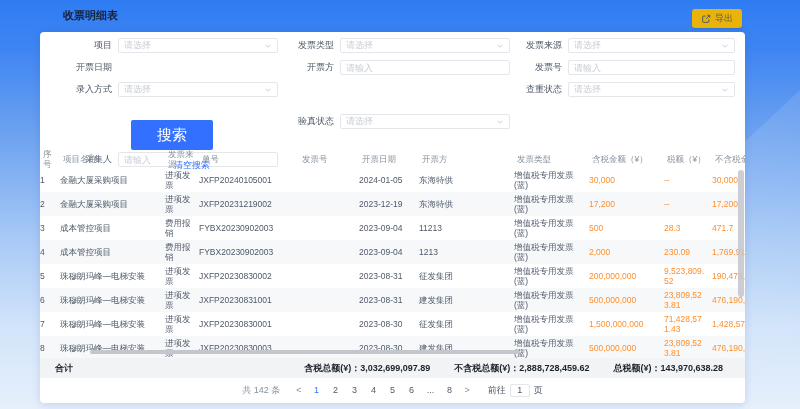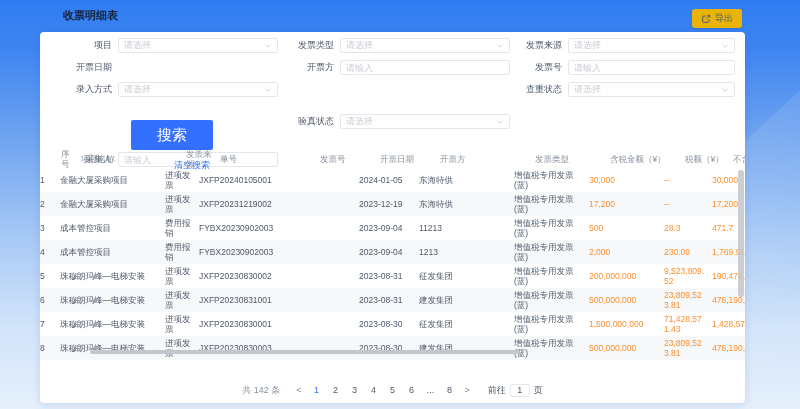--- a/index.html
+++ b/index.html
@@ -37,21 +37,21 @@
   .sep{ color:#86909c; flex:none; padding:0 4px; }
   .search-btn{
     position:absolute; left:48px; top:88px; width:82px; height:30px;
     background:#3370ff; color:#fff; border:none; border-radius:2px; font-size:15px;
     font-family:inherit; cursor:pointer;margin-left:43px;
   }
   .clear-link{ position:absolute; left:134px; top:92px; color:#3370ff; cursor:pointer;margin-top:35px; }
   
   .table-wrap{ position:absolute; left:0; top:118px; width:705px; overflow:hidden; }
   .table-inner{ width:760px; }
-  .cols{ display:flex; align-items:center; padding-left:21px; line-height:10px; }
+  .cols{ display:flex; align-items:center; padding-left:3px; line-height:10px; }
   .cols>div{ flex:none; padding-right:6px; overflow:hidden; }
   .cols>div:nth-of-type(1){width:20px;} .cols>div:nth-of-type(2){width:105px;}
   .cols>div:nth-of-type(3){width:34px;} .cols>div:nth-of-type(4){width:100px;}
   .cols>div:nth-of-type(5){width:60px;} .cols>div:nth-of-type(6){width:60px;}
   .cols>div:nth-of-type(7){width:95px;} .cols>div:nth-of-type(8){width:75px;}
   .cols>div:nth-of-type(9){width:75px;} .cols>div:nth-of-type(10){width:48px;}
   .cols>div:nth-of-type(11){width:73px;}
   .thead-row{ height:18px; color:#86909c; font-size:8.5px; }
   .tr{ min-height:21px; padding:2px 0; font-size:8.5px; color:#4e5969; }
   .tr:nth-of-type(even){ background:#f7f8fa; }
@@ -325,20 +325,32 @@
             <div>23,809,523.81</div>
             <div>476,190,476.19</div>
           </div>
         </div>
     </div>
   </div>
 
   <div class="h-scrollbar"></div>
   <div class="v-scrollbar"></div>
 
+  <div class="summary">
+    <span>合计</span>
+    <span class="spacer"></span>
+    <span style="display:flex;">
+
+        <span class="sum-item"><span>含税总额(¥)：</span><span>3,032,699,097.89</span></span>
+
+        <span class="sum-item"><span>不含税总额(¥)：</span><span>2,888,728,459.62</span></span>
+
+        <span class="sum-item"><span>总税额(¥)：</span><span>143,970,638.28</span></span>
+      </span>
+  </div>
 
   <div class="pagination">
     <span class="total">共 142 条</span>
     <span class="arrow">&lt;</span>
     <span style="display:flex;gap:5px;">
 
     <span class="page active">1</span>
         <span class="page">2</span>
         <span class="page">3</span>
         <span class="page">4</span>

